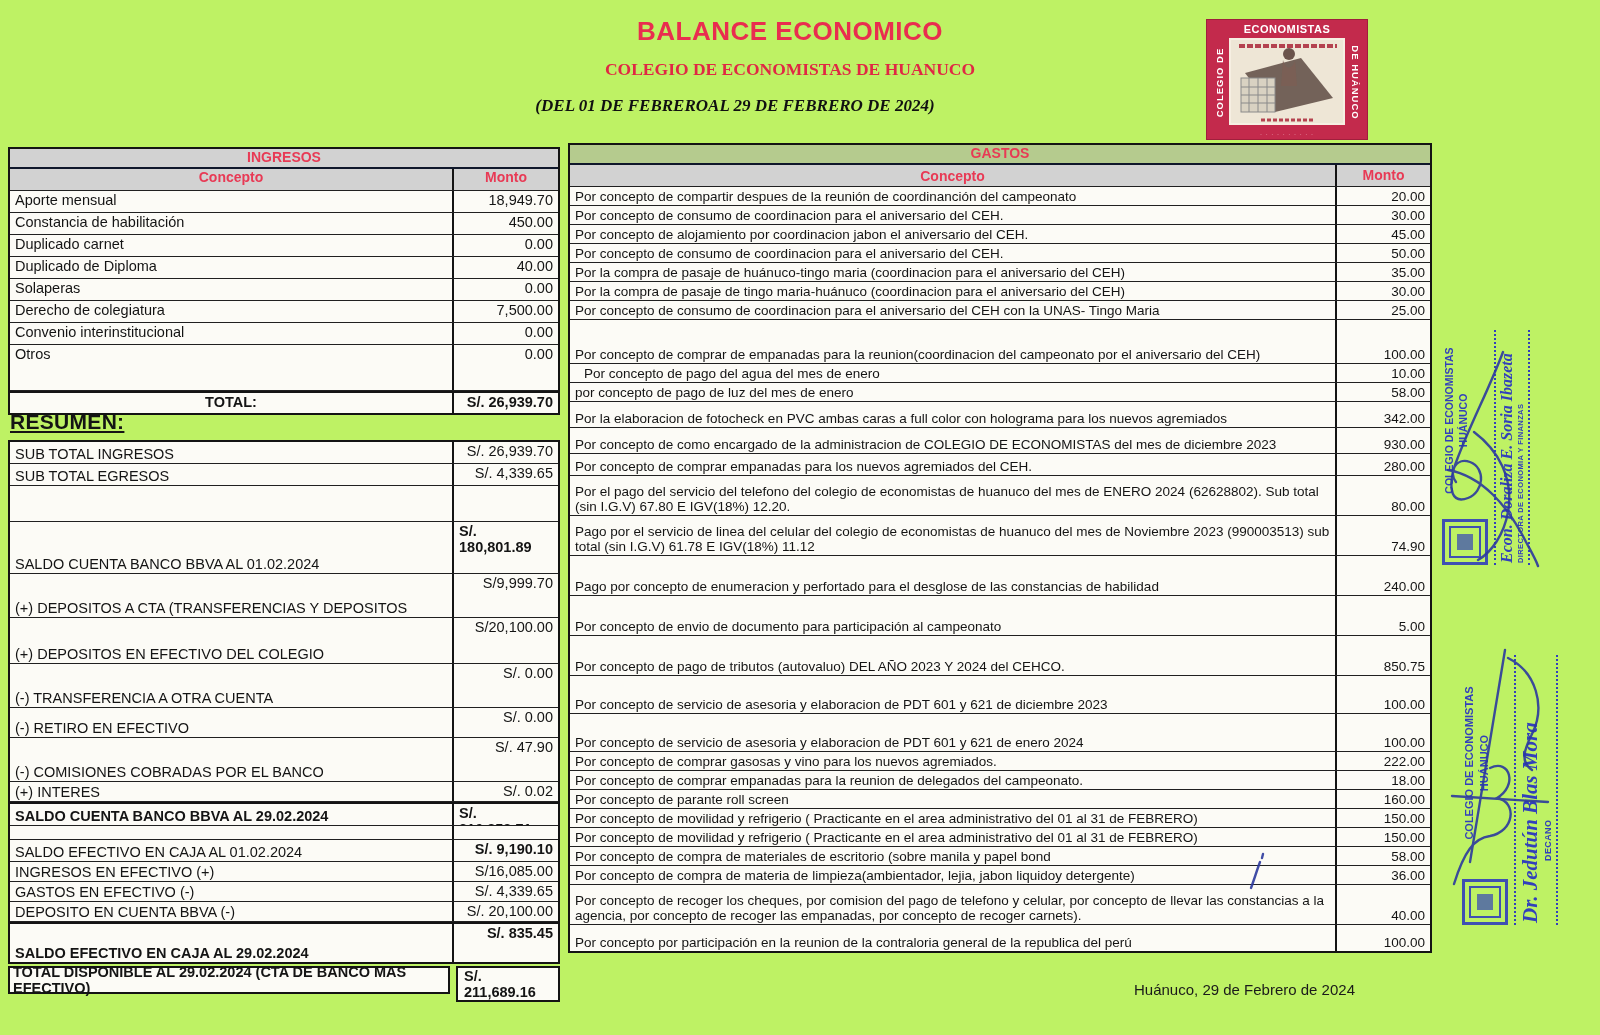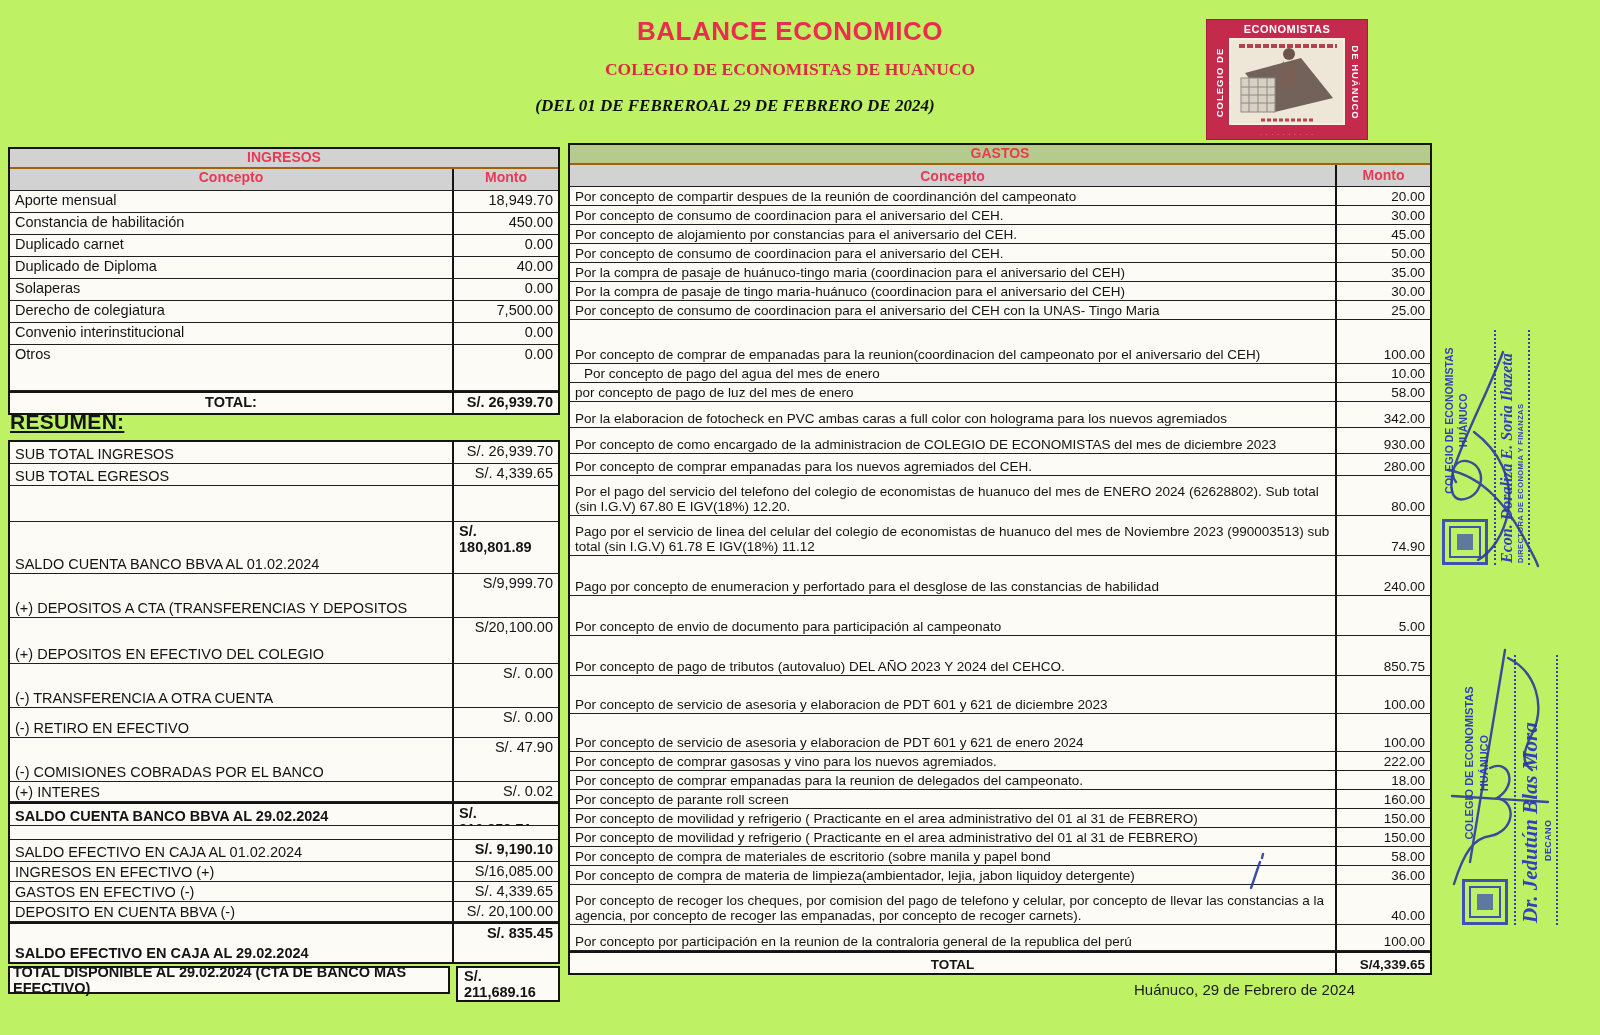--- a/index.html
+++ b/index.html
@@ -26,21 +26,21 @@
   .tbl{position:absolute;background:#fcfbf6;border:2px solid #141414;box-sizing:border-box;}
   .tr{display:flex;box-sizing:border-box;border-bottom:1px solid #202020;overflow:hidden;}
   .tr:last-child{border-bottom:none;}
   .td{box-sizing:border-box;display:flex;padding:1px 5px;line-height:1.12;}
   .lbl{flex:1;align-items:flex-start;}
   .val{justify-content:flex-end;border-left:2px solid #141414;align-items:flex-start;}
   .b{font-weight:bold;}
   .c{justify-content:center;text-align:center;}
   .hv{border-top:2px solid #141414;}
   .thead{background:#d2d2d2;color:#e83a55;font-weight:bold;}
-  .thead-title{justify-content:center;align-items:center;border-bottom:2px solid #a16207;}
+  .thead-title{justify-content:center;align-items:center;border-bottom:2px solid #0f172a;}
   .green{background:#b5cb8e;}
   
   .t-left{left:8px;width:552px;font-size:14.5px;}
   .t-left .val{width:106px;}
   .t-ing{top:147px;}
   .t-res{top:440px;}
   .t-res .lbl{align-items:flex-end;}
   .t-res .val{align-items:flex-start;}
   .resumen-heading{position:absolute;left:10px;top:410px;font-size:21px;font-weight:bold;
                    text-decoration:underline;letter-spacing:.3px;}
@@ -252,21 +252,21 @@
     <div id="gastos-rows">
         <div class="tr" style="height: 19px;">
           <div class="td lbl">Por concepto de compartir despues de la reunión de coordinanción del campeonato</div>
           <div class="td val">20.00</div>
         </div>
         <div class="tr" style="height: 19px;">
           <div class="td lbl">Por concepto de consumo de coordinacion para el aniversario del CEH.</div>
           <div class="td val">30.00</div>
         </div>
         <div class="tr" style="height: 19px;">
-          <div class="td lbl">Por concepto de alojamiento por constancias para el aniversario del CEH.</div>
+          <div class="td lbl">Por concepto de alojamiento por coordinacion jabon el aniversario del CEH.</div>
           <div class="td val">45.00</div>
         </div>
         <div class="tr" style="height: 19px;">
           <div class="td lbl">Por concepto de consumo de coordinacion para el aniversario del CEH.</div>
           <div class="td val">50.00</div>
         </div>
         <div class="tr" style="height: 19px;">
           <div class="td lbl">Por la compra de pasaje de huánuco-tingo maria  (coordinacion para el aniversario del CEH)</div>
           <div class="td val">35.00</div>
         </div>
@@ -358,24 +358,20 @@
           <div class="td lbl">Por concepto de compra de materia de limpieza(ambientador, lejia, jabon liquidoy detergente)</div>
           <div class="td val">36.00</div>
         </div>
         <div class="tr" style="height: 40px;">
           <div class="td lbl">Por concepto de recoger los cheques, por comision del pago de telefono y celular, por concepto de llevar las constancias a la agencia, por concepto de recoger las empanadas, por concepto de recoger carnets).</div>
           <div class="td val">40.00</div>
         </div>
         <div class="tr" style="height: 26px;">
           <div class="td lbl">Por concepto por participación en la reunion de la contraloria general de la republica del perú</div>
           <div class="td val">100.00</div>
-        </div>
-        <div class="tr total-row" style="height: 22px;">
-          <div class="td lbl b c">TOTAL</div>
-          <div class="td val b">S/4,339.65</div>
         </div>
       </div>
   </div>
 
   <div class="date-line">Huánuco, 29 de Febrero de 2024</div>
 
   <div class="stamp stamp1">
     <div class="org-row">
       <div class="emb"></div>
       <div class="org-txt">

